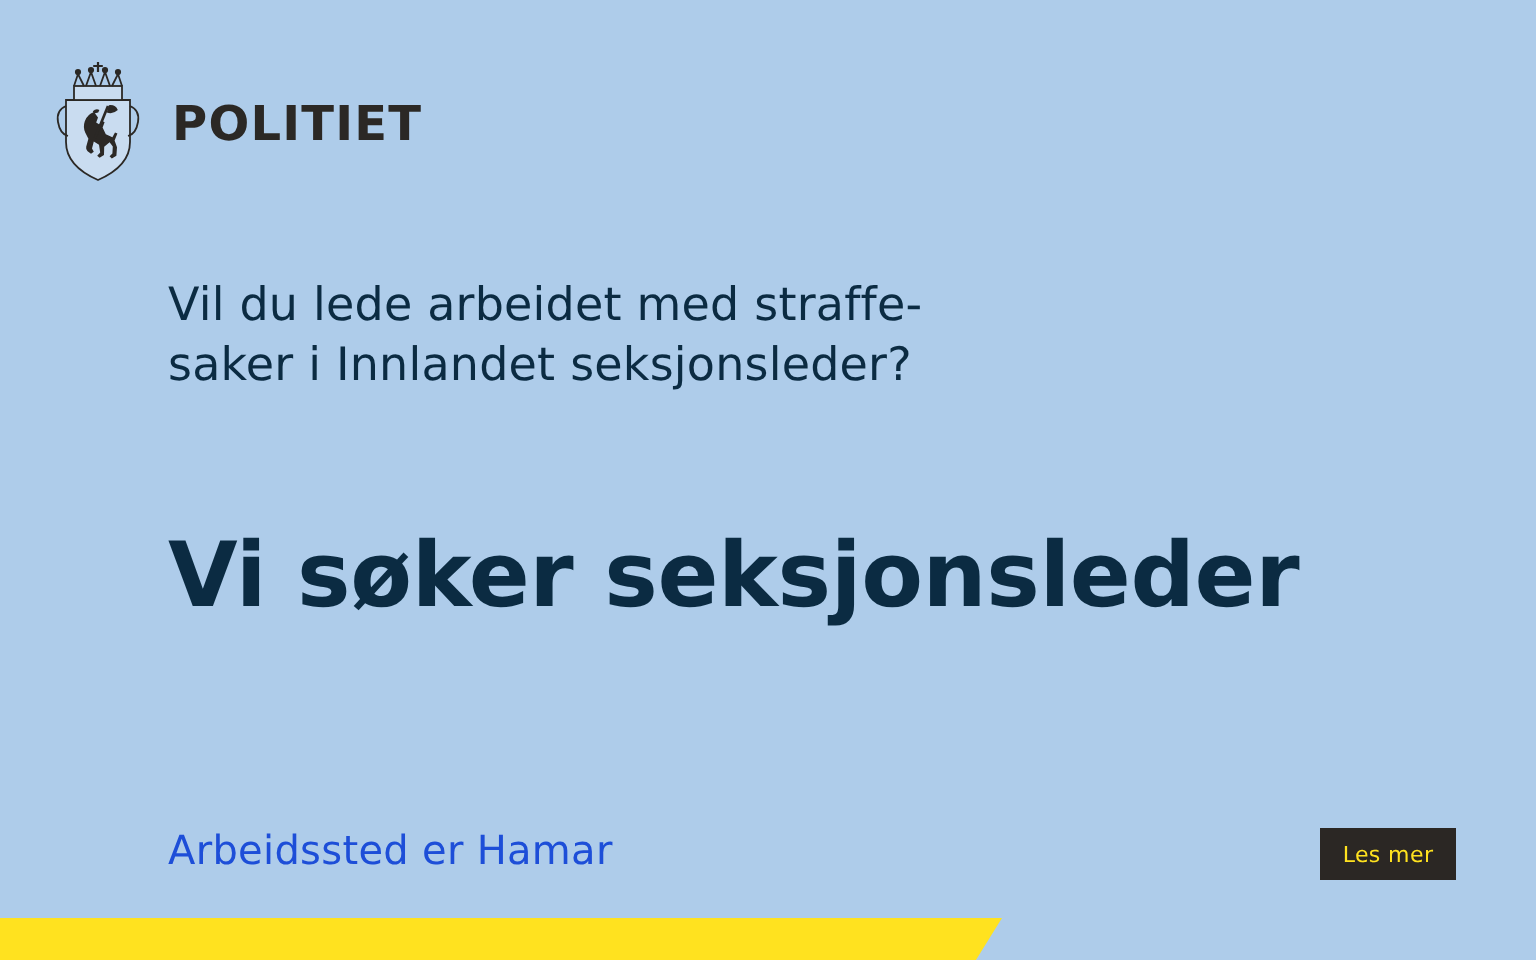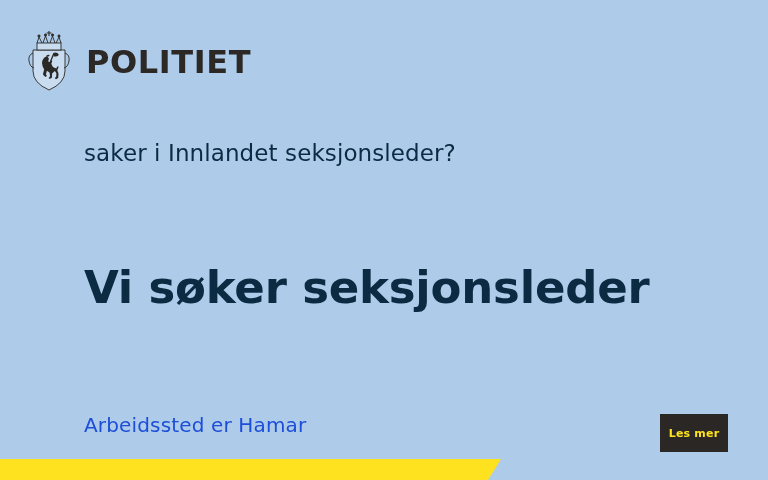--- a/index.html
+++ b/index.html
@@ -33,21 +33,21 @@
     height: 62px;
   }
   .crest {
     width: 48px;
     height: 62px;
     display: block;
     flex: 0 0 auto;
   }
   .wordmark {
     font-family: "DejaVu Sans", "Liberation Sans", sans-serif;
-    font-size: 32px;
+    font-size: 24px;
     font-weight: bold;
     letter-spacing: 0.6px;
     color: #2b2825;
     line-height: 1;
     white-space: nowrap;
   }
 
   
   .kicker {
     position: absolute;
@@ -90,28 +90,28 @@
     letter-spacing: 0.15px;
     white-space: nowrap;
   }
 
   
   .cta {
     position: absolute;
     left: 660px;
     top: 414px;
     width: 68px;
-    height: 38px;
+    height: 26px;
     background: #2b2724;
     border: none;
     border-radius: 0;
     color: #ffe21f;
     font-family: "DejaVu Sans", "Liberation Sans", sans-serif;
     font-size: 11px;
-    font-weight: bold;
+    font-weight: normal;
     letter-spacing: 0.2px;
     display: flex;
     align-items: center;
     justify-content: center;
     cursor: pointer;
     padding: 0;
     box-sizing: border-box;
   }
 
   
@@ -158,20 +158,21 @@
 
         <path d="M29 22 L22.5 38" stroke="#2b2825" stroke-width="1.3"></path>
 
         <path d="M29.4 21.6 q3.4 -0.4 4.5 2.4 q-2.6 2.4 -5.5 1.2 z"></path>
       </g>
     </svg>
     <span class="wordmark">POLITIET</span>
   </div>
 
   <div class="kicker">
+    <span class="line">Vil du lede arbeidet med straffe-</span>
     <span class="line">saker i Innlandet seksjonsleder?</span>
   </div>
 
   <div class="headline">
     <span class="light">Vi søker </span><span class="strong">seksjonsleder</span>
   </div>
 
   <div class="location">Arbeidssted er Hamar</div>
 
   <button class="cta" type="button">Les mer</button>

